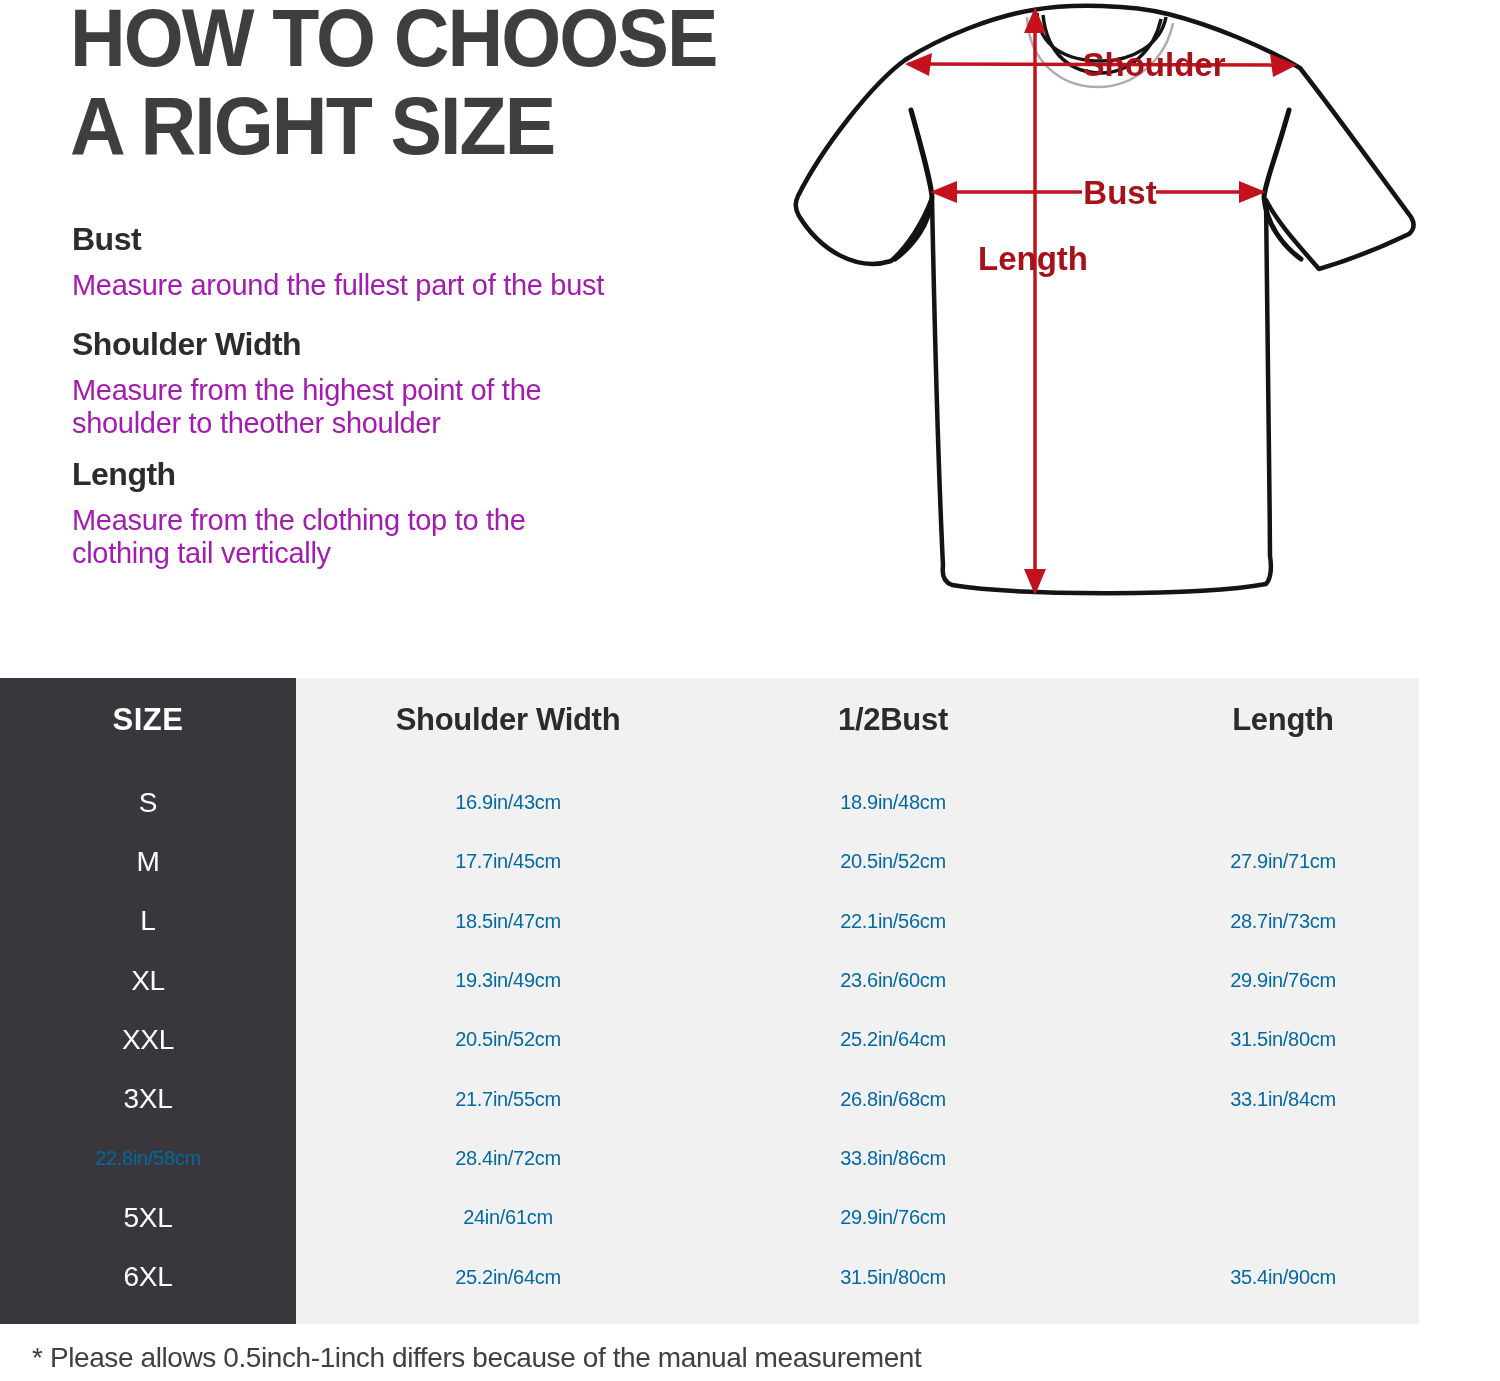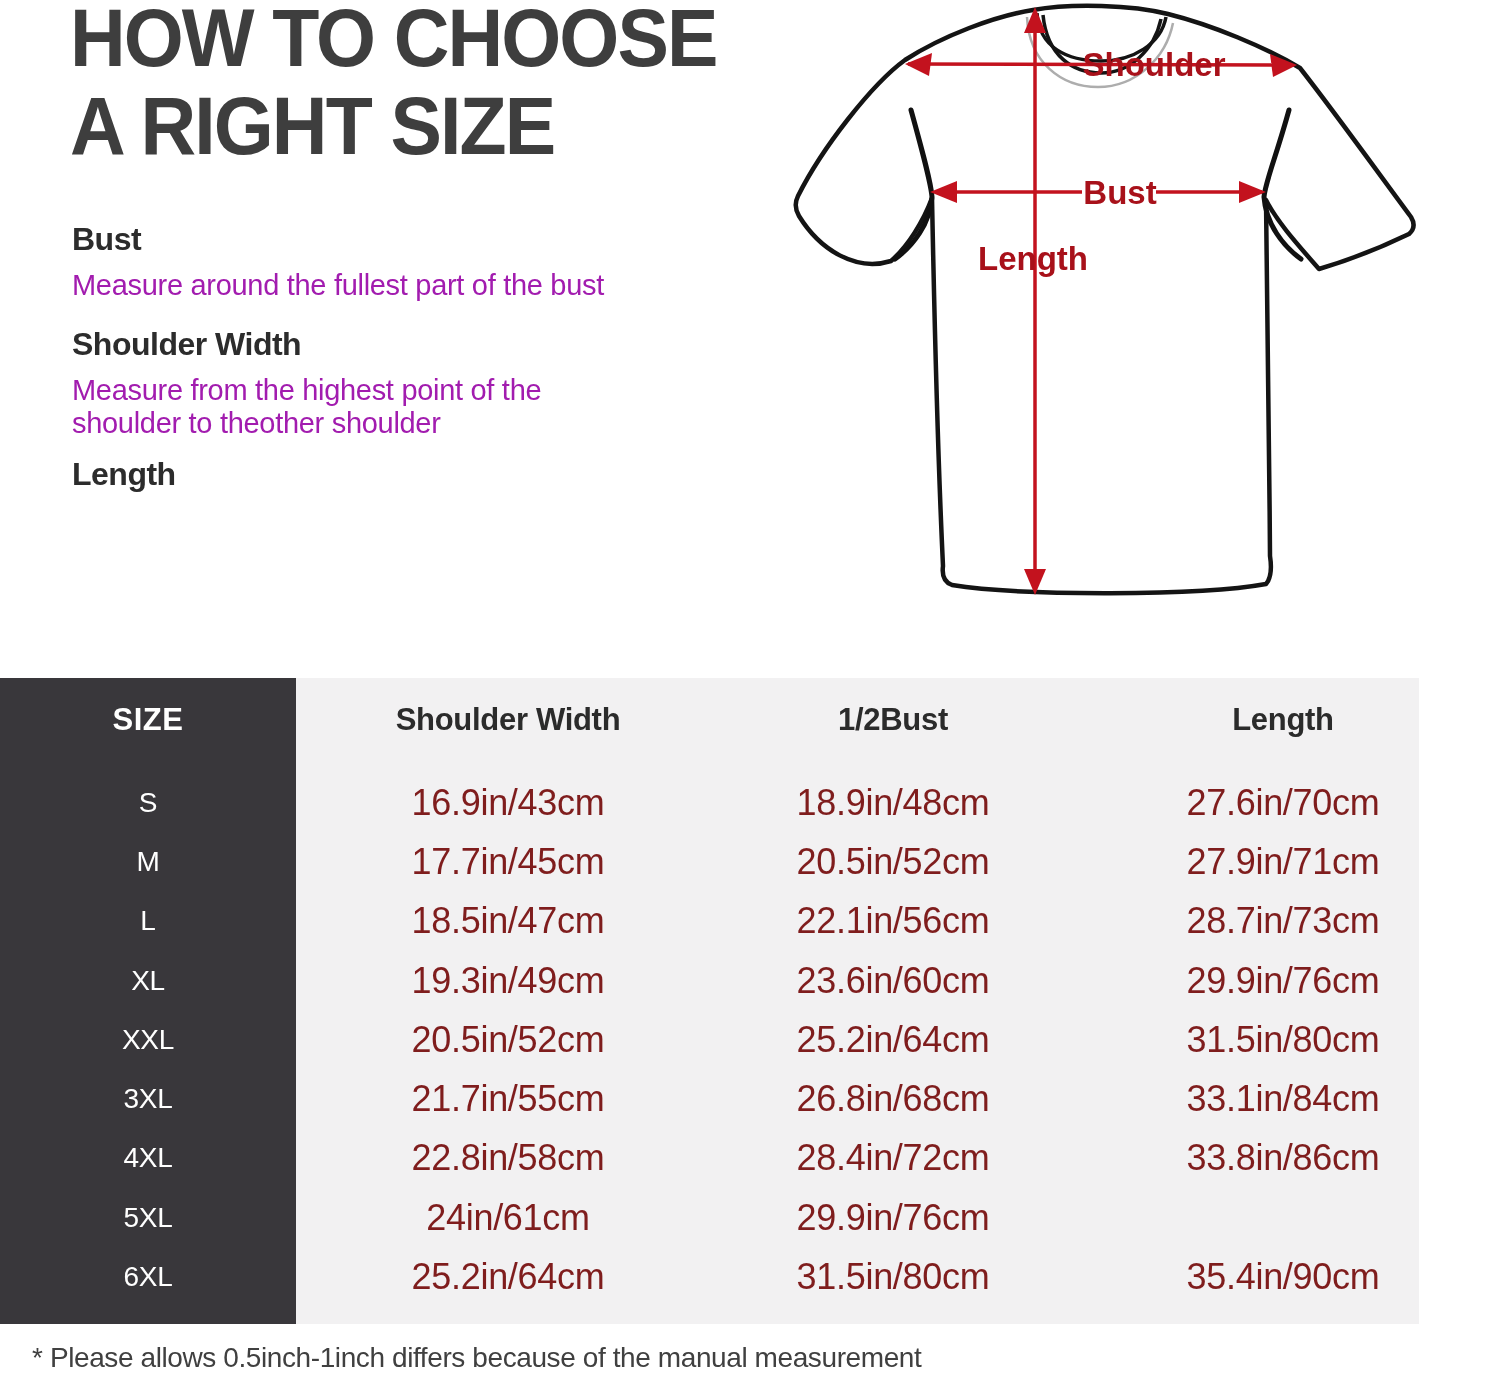--- a/index.html
+++ b/index.html
@@ -24,21 +24,21 @@
   .diagram text{font-family:"Liberation Sans", sans-serif;font-weight:700;}
 
   
   .size-table{position:absolute;left:0;top:678px;width:1500px;height:646px;background:#f2f1f2;}
   .size-table .dark-col{position:absolute;left:0;top:0;width:296px;height:100%;background:#39373b;}
   .tbl-header{position:relative;display:grid;grid-template-columns:296px 424px 346px 434px;height:84px;}
   .tbl-header .cell{display:flex;align-items:center;justify-content:center;font-weight:700;font-size:31px;color:#2b2b2b;letter-spacing:-0.3px;}
   .tbl-header .cell.size-h{color:#ffffff;letter-spacing:0.5px;}
   .tbl-rows{position:relative;padding-top:11px;}
   .tbl-row{display:grid;grid-template-columns:296px 424px 346px 434px;height:59.3px;}
-  .tbl-row .cell{display:flex;align-items:center;justify-content:center;font-size:36px;color:#7f1d1d;letter-spacing:-0.3px;}
+  .tbl-row .cell{display:flex;align-items:center;justify-content:center;font-size:20px;color:#0369a1;letter-spacing:-0.3px;}
   .tbl-row .cell.size-c{color:#ffffff;font-size:28px;}
 
   
   .footnote{position:absolute;left:32px;top:1342px;font-size:28px;color:#404040;letter-spacing:-0.4px;}
 </style>
 </head>
 <body>
 
 <div class="canvas">
 
@@ -49,20 +49,22 @@
     <h3>Bust</h3>
     <p>Measure around the fullest part of the bust</p>
   </div>
   <div class="guide-section sec-shoulder">
     <h3>Shoulder Width</h3>
     <p>Measure from the highest point of the
 shoulder to theother shoulder</p>
   </div>
   <div class="guide-section sec-length">
     <h3>Length</h3>
+    <p>Measure from the clothing top to the
+clothing tail vertically</p>
   </div>
 
   <svg class="diagram" viewBox="0 0 660 660">
 
     <path d="M 125,60
          C 162,36 215,16 253,10
          C 292,3 352,5 388,14
          C 432,25 485,47 520,68
          C 556,114 602,178 631,217
          Q 637,227 629,234
@@ -112,21 +114,20 @@
       <div class="cell">Shoulder Width</div>
       <div class="cell">1/2Bust</div>
       <div class="cell">Length</div>
     </div>
 
     <div class="tbl-rows">
       <div class="tbl-row">
         <div class="cell size-c">S</div>
         <div class="cell">16.9in/43cm</div>
         <div class="cell">18.9in/48cm</div>
-        <div class="cell">27.6in/70cm</div>
       </div>
       <div class="tbl-row">
         <div class="cell size-c">M</div>
         <div class="cell">17.7in/45cm</div>
         <div class="cell">20.5in/52cm</div>
         <div class="cell">27.9in/71cm</div>
       </div>
       <div class="tbl-row">
         <div class="cell size-c">L</div>
         <div class="cell">18.5in/47cm</div>
@@ -145,21 +146,20 @@
         <div class="cell">25.2in/64cm</div>
         <div class="cell">31.5in/80cm</div>
       </div>
       <div class="tbl-row">
         <div class="cell size-c">3XL</div>
         <div class="cell">21.7in/55cm</div>
         <div class="cell">26.8in/68cm</div>
         <div class="cell">33.1in/84cm</div>
       </div>
       <div class="tbl-row">
-        <div class="cell size-c">4XL</div>
         <div class="cell">22.8in/58cm</div>
         <div class="cell">28.4in/72cm</div>
         <div class="cell">33.8in/86cm</div>
       </div>
       <div class="tbl-row">
         <div class="cell size-c">5XL</div>
         <div class="cell">24in/61cm</div>
         <div class="cell">29.9in/76cm</div>
       </div>
       <div class="tbl-row">

